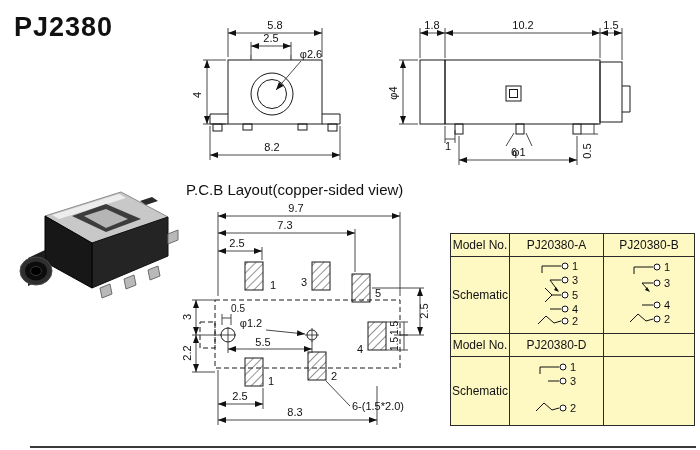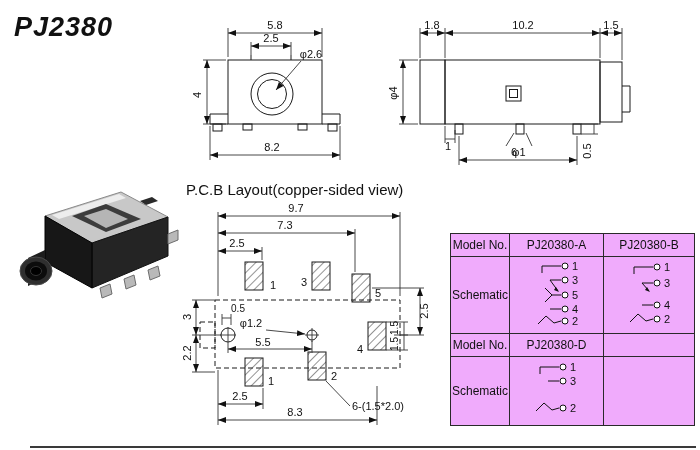--- a/index.html
+++ b/index.html
@@ -1,28 +1,28 @@
 <!DOCTYPE html>
 <html><head>
 <meta charset="utf-8">
 <style>
   html,body{margin:0;padding:0;background:#fff;}
   .page{position:relative;width:700px;height:450px;background:#fff;overflow:hidden;
         font-family:"Liberation Sans",sans-serif;color:#111;}
-  .title{position:absolute;left:14px;top:12px;font-size:27px;font-weight:bold;letter-spacing:1px;font-style:italic;}
+  .title{position:absolute;left:14px;top:12px;font-size:27px;font-weight:bold;letter-spacing:1px;}
   .pcb-label{position:absolute;left:186px;top:181px;font-size:15px;}
   .draw{position:absolute;left:0;top:0;}
   .d{stroke:#1a1a1a;stroke-width:1;fill:none;}
   .thin{stroke:#333;stroke-width:0.9;fill:none;}
   .dash{stroke-dasharray:5 3;}
   text.dim{font-family:"Liberation Sans",sans-serif;font-size:11px;fill:#111;stroke:none;text-anchor:middle;}
   text.dim.small{font-size:10px;}
   text.dim.ta-s{text-anchor:start;}
   text.dim.ta-e{text-anchor:end;}
-  .model-table{position:absolute;left:450px;top:233px;border-collapse:collapse;table-layout:fixed;background:#f0abfc;}
+  .model-table{position:absolute;left:450px;top:233px;border-collapse:collapse;table-layout:fixed;background:#fef9c3;}
   .model-table td{border:1px solid #2a2a2a;font-size:12px;text-align:center;vertical-align:middle;padding:0;}
   .schem .sd{stroke:#111;stroke-width:1;fill:none;}
   .schem circle{fill:#fff;stroke:#111;}
   .schem text{font-family:"Liberation Sans",sans-serif;font-size:11px;fill:#111;stroke:none;}
   .bottom-edge{position:absolute;left:30px;top:446px;width:666px;height:2px;background:#3a3a3a;}
 </style>
 </head>
 <body>
 
 <div class="page">

